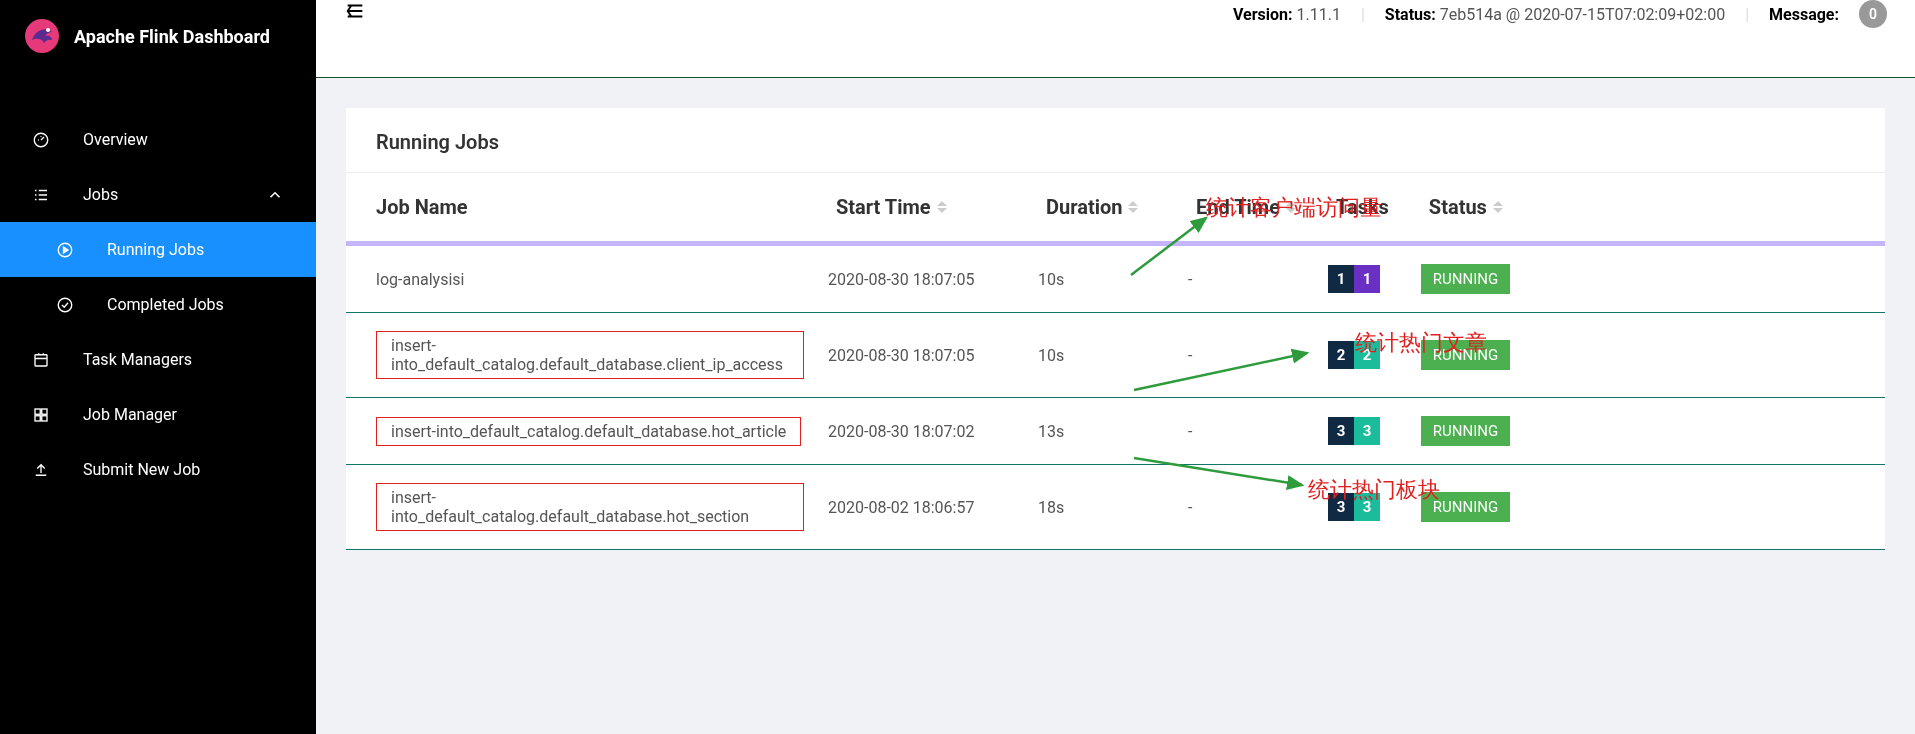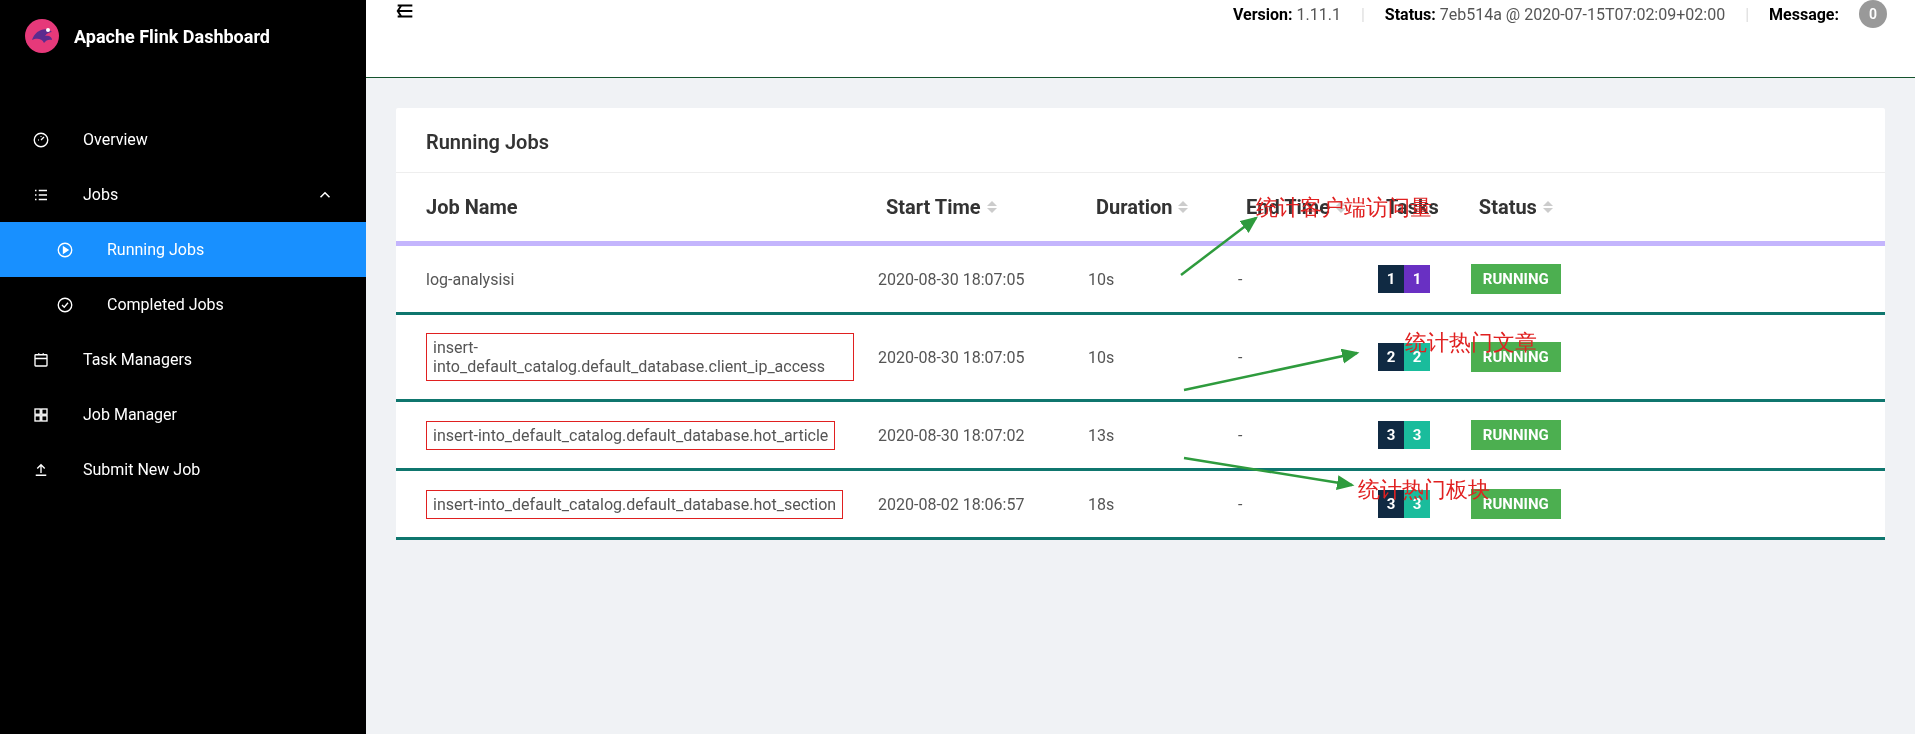--- a/index.html
+++ b/index.html
@@ -1,18 +1,18 @@
 <!DOCTYPE html>
 <html><head>
 <meta charset="utf-8">
 <style>
 *{box-sizing:border-box;margin:0;padding:0}
 body{font-family:-apple-system,BlinkMacSystemFont,"Segoe UI",Roboto,"Helvetica Neue",Arial,sans-serif;font-size:14px;color:#333;background:#f0f2f5;width:1915px;height:734px;overflow:hidden}
 .app{display:flex;height:100%}
-.sidebar{width:366px;background:#000;color:#fff;flex-shrink:0;display:flex;flex-direction:column}
+.sidebar{width:316px;background:#000;color:#fff;flex-shrink:0;display:flex;flex-direction:column}
 .sidebar-header{display:flex;align-items:center;padding:18px 24px;gap:14px}
 .logo{width:36px;height:36px;flex-shrink:0}
 .sidebar-title{font-weight:700;font-size:18px}
 .sidebar-nav{margin-top:40px}
 .nav-item{display:flex;align-items:center;padding:18px 32px;gap:33px;color:#fff;cursor:pointer;font-size:16px}
 .nav-item.sub{padding-left:56px}
 .nav-item.active{background:#1890ff}
 .nav-item .chev{margin-left:auto}
 .icon{width:18px;height:18px;display:inline-flex;align-items:center;justify-content:center;flex-shrink:0}
 .icon svg{width:100%;height:100%}
@@ -24,34 +24,34 @@
 .sep{color:#ddd}
 .msg-badge{width:28px;height:28px;border-radius:50%;background:#999;color:#fff;display:inline-flex;align-items:center;justify-content:center;font-size:14px;font-weight:600}
 .content{padding:30px}
 .card{background:#fff;border-radius:2px}
 .card-title{font-size:20px;font-weight:600;padding:22px 30px 18px}
 .divider{height:1px;background:#eee;margin:0}
 table{width:100%;border-collapse:collapse}
 thead th{text-align:left;font-weight:700;font-size:20px;padding:22px 20px;border-bottom:5px solid #c4b5fd}
 thead th:first-child{padding-left:30px}
 thead th:last-child{padding-right:30px}
-tbody td{padding:18px 12px;border-bottom:3px solid #0f766e;color:#555;font-size:16px;vertical-align:middle}
+tbody td{padding:18px 12px;border-bottom:1px solid #0f766e;color:#555;font-size:16px;vertical-align:middle}
 tbody td:first-child{padding-left:30px}
 tbody td:last-child{padding-right:30px}
-.job-name-box{border:1.5px solid #e02020;padding:4px 6px;display:inline-block;color:#555;max-width:430px}
+.job-name-box{border:1.5px solid #e02020;padding:4px 14px;display:inline-block;color:#555;max-width:430px}
 .sorter{display:inline-flex;flex-direction:column;margin-left:6px;vertical-align:middle;line-height:0}
 .sorter span{width:0;height:0;border-left:5px solid transparent;border-right:5px solid transparent}
 .sorter .up{border-bottom:5px solid #ccc;margin-bottom:2px}
 .sorter .dn{border-top:5px solid #ccc}
 .task-badges{display:flex;gap:0}
 .task-badges span{display:inline-flex;align-items:center;justify-content:center;min-width:26px;height:28px;color:#fff;font-weight:700;font-size:15px}
 .tb-dark{background:#102a43}
 .tb-purple{background:#6930c3}
 .tb-teal{background:#1abc9c}
-.status-badge{display:inline-block;background:#4caf50;color:#fff;font-weight:700;padding:6px 12px;font-size:15px}
+.status-badge{display:inline-block;background:#4caf50;color:#fff;font-weight:400;padding:6px 12px;font-size:15px}
 .th-flex{display:flex;align-items:center;justify-content:flex-start}
 .annotation{position:absolute;color:#e02020;font-size:22px;font-weight:400;pointer-events:none;font-family:SimSun,"Songti SC",serif}
 .arrow{position:absolute;pointer-events:none}
 </style>
 </head>
 <body>
 
 <div class="app">
   <aside class="sidebar">
     <div class="sidebar-header">

